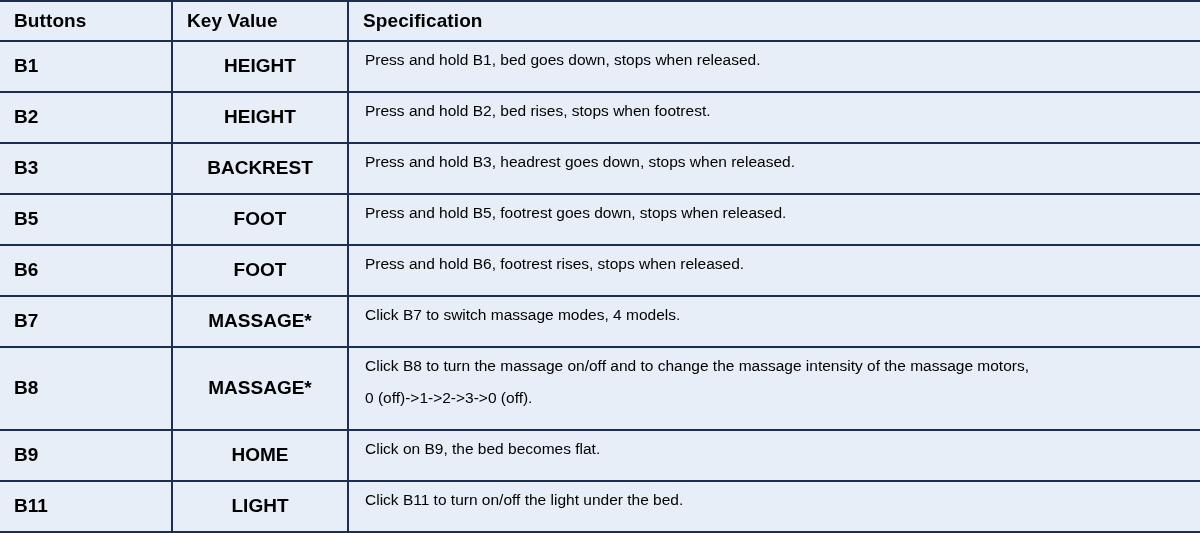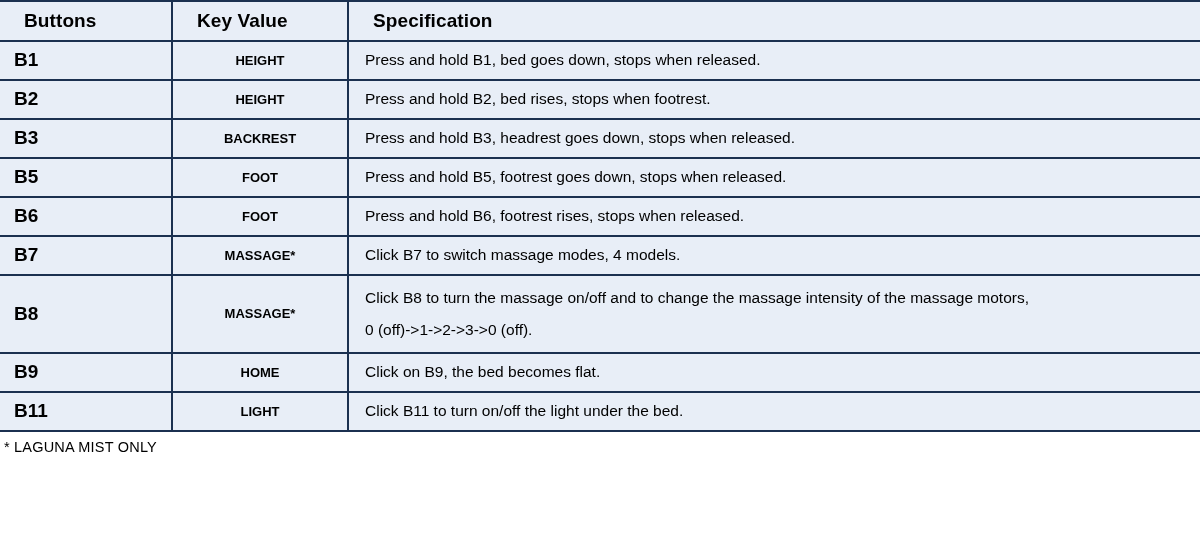--- a/index.html
+++ b/index.html
@@ -37,44 +37,43 @@
     vertical-align: middle;
   }
   .cell-pad {
     padding: 6px 10px 7px 14px;
     box-sizing: border-box;
   }
   .hdr-buttons, .hdr-keyvalue, .hdr-spec {
     font-weight: bold;
     font-size: 19px;
     letter-spacing: 0.1px;
-    margin-left: 10px;
   }
   .hdr-row td { height: 38px; }
 
   .col-div-right {
     border-right: 2px solid #1b3050;
   }
 
   .btn-cell {
     font-weight: bold;
     font-size: 19px;
     text-align: left;
   }
   .key-cell {
     font-weight: bold;
-    font-size: 13px;
+    font-size: 19px;
     text-align: center;
     padding: 6px 8px 7px 8px;
   }
   .spec-cell {
     font-size: 15.5px;
     line-height: 1.55;
     text-align: left;
-    padding: 6px 10px 7px 16px;
+    padding: 6px 10px 19px 16px;
   }
   .spec-cell .line2 {
     display: block;
     margin-top: 8px;
   }
   tr.data-row { height: 39px; }
   tr.tall-row { height: 78px; }
 
   .footnote {
     font-size: 14.5px;

